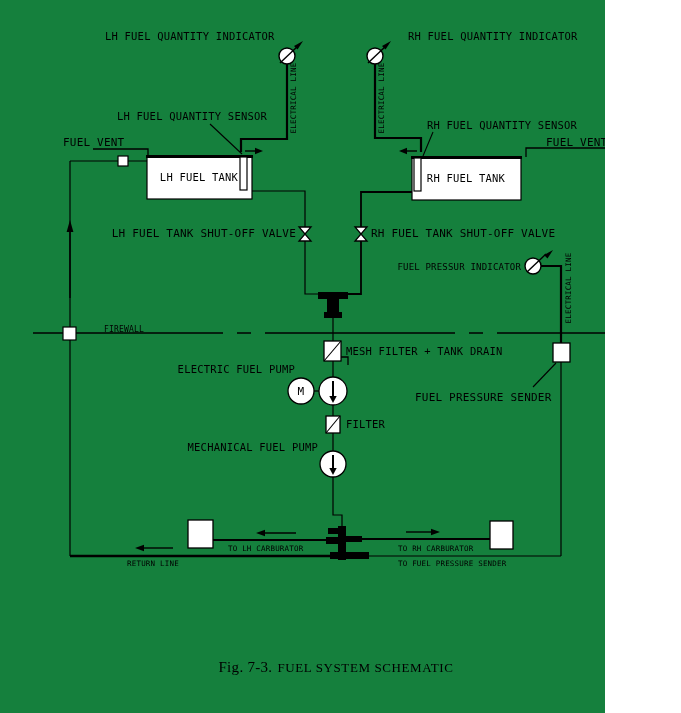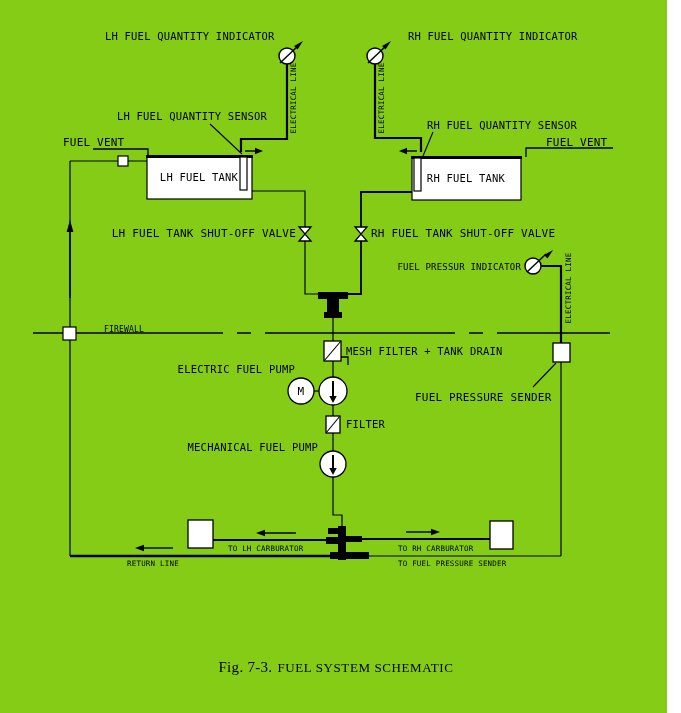--- a/index.html
+++ b/index.html
@@ -1,16 +1,16 @@
 <!DOCTYPE html>
 <html><head>
 <meta charset="utf-8">
 <style>
   html,body{margin:0;padding:0;background:#fff;}
-  .stage{position:relative;width:667px;height:713px;background:#84cc16;overflow:hidden;}
+  .stage{position:relative;width:605px;height:713px;background:#15803d;overflow:hidden;}
   svg{display:block;}
   svg text{fill:#000;font-family:"DejaVu Sans Mono",monospace;}
   .lbl{font-size:10.5px;letter-spacing:.2px;}
   .lbl-11{font-size:11px;letter-spacing:.2px;}
   .lbl-9{font-size:9px;letter-spacing:.2px;}
   .lbl-8{font-size:8px;letter-spacing:.2px;}
   .lbl-sm{font-size:7.5px;letter-spacing:.2px;}
   .lbl-vert{font-size:7.5px;letter-spacing:.2px;}
   .cap-prefix{font-family:"Liberation Serif",serif;font-size:15px;letter-spacing:.3px;}
   .cap-title{font-family:"Liberation Serif",serif;font-size:13px;letter-spacing:.6px;}

